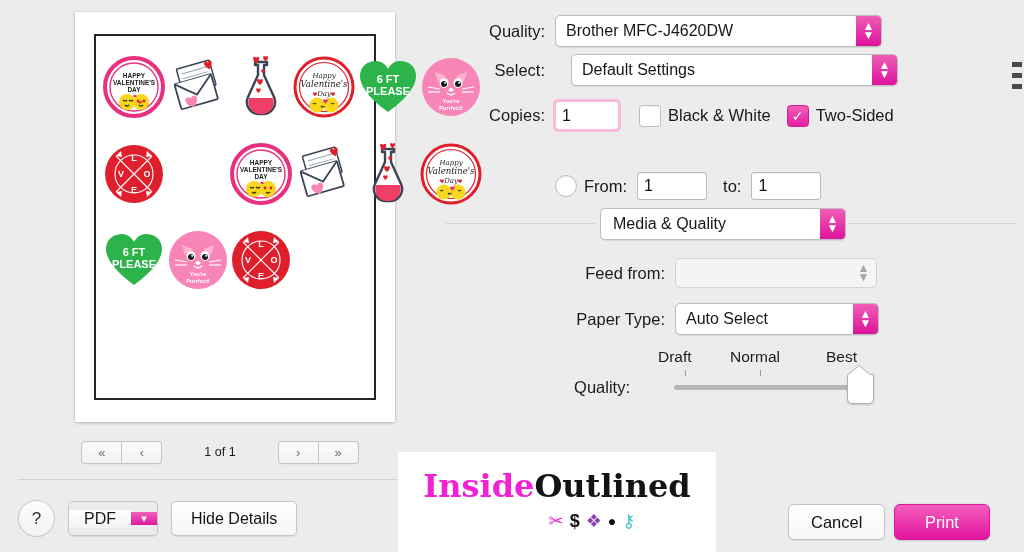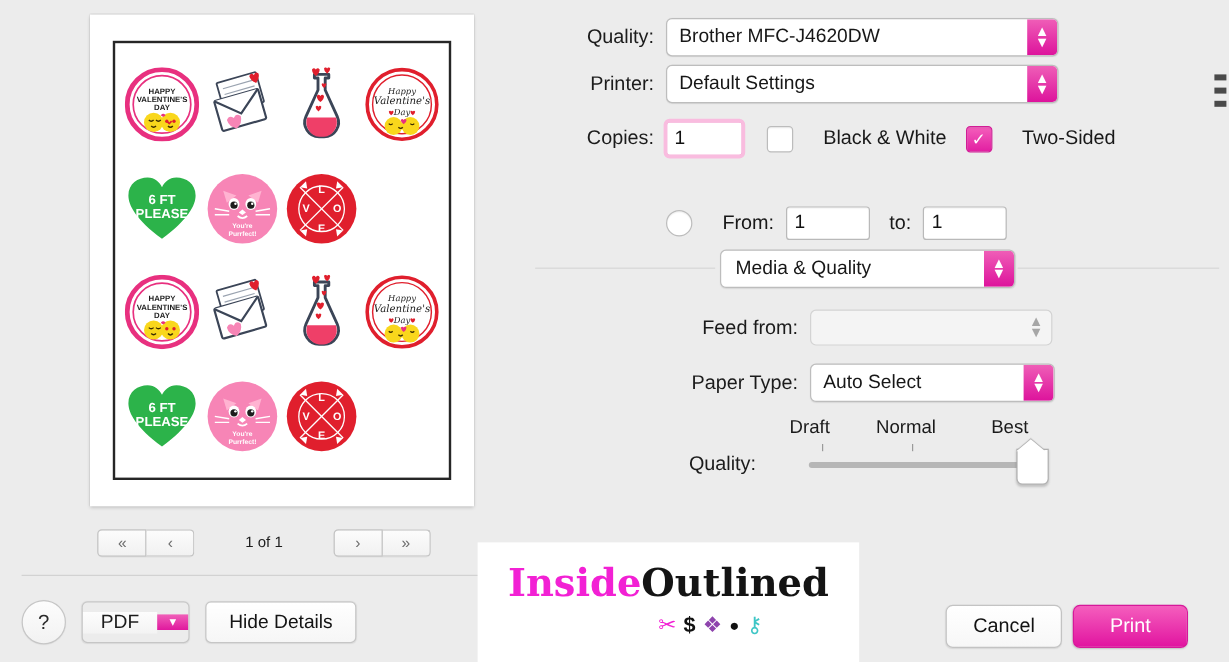--- a/index.html
+++ b/index.html
@@ -21,21 +21,21 @@
     box-shadow:0 1px 3px rgba(0,0,0,.22), 0 0 1px rgba(0,0,0,.2);
   }
   .sheet-border{
     position:absolute;left:19px;top:22px;right:19px;bottom:22px;
     border:2px solid #262626;
     background:#fff;
   }
   .sticker-grid{
     position:absolute;inset:8px 6px;
     display:grid;
-    grid-template-columns:repeat(4,1fr);
+    grid-template-columns:repeat(6,1fr);
     grid-template-rows:repeat(4,1fr);
     align-items:center;justify-items:center;
   }
   .cell{width:100%;height:100%;display:flex;align-items:center;justify-content:center;}
   .cell svg{display:block;}
 
   
   .pagenav{
     position:absolute;left:0;right:0;top:438px;height:28px;
     display:flex;align-items:center;justify-content:center;gap:0;
@@ -126,21 +126,21 @@
     box-shadow:inset 0 1px 1px rgba(0,0,0,.05);
   }
   .tfield.focused{
     border:1px solid #f08dc8;
     outline:3px solid #f9bcdf;
     outline-offset:-1px;
     box-shadow:none;
   }
 
   
-  .cbrow{display:flex;align-items:center;gap:25px;}
+  .cbrow{display:flex;align-items:center;gap:7px;}
   .cbox{
     width:20px;height:20px;border-radius:3.5px;
     border:1px solid #bcbcbc;background:#fff;
     box-shadow:inset 0 1px 1px rgba(0,0,0,.05);
   }
   .cbox.checked{
     background:linear-gradient(#f45ebb,#e21fa2);
     border-color:#d11d96;
     display:flex;align-items:center;justify-content:center;
     color:#fff;font-size:14px;line-height:1;
@@ -500,22 +500,22 @@
       <div class="popup" style="margin-left:10px;width:325px;">
         <div class="val">Brother MFC-J4620DW</div>
         <div class="stepper">
             <span>▲</span>
             <span>▼</span>
           </div>
       </div>
     </div>
 
     <div class="row" style="left:0;top:54px;">
-      <div class="lbl" style="width:105px;">Printer:</div>
-      <div class="popup" style="margin-left:10px;width:325px;gap:23px;">
+      <div class="lbl" style="width:105px;">Select:</div>
+      <div class="popup" style="margin-left:26px;width:325px;gap:23px;">
         <div class="val">Default Settings</div>
         <div class="stepper">
             <span>▲</span>
             <span>▼</span>
           </div>
       </div>
     </div>
 
     <div class="row" style="left:0;top:101px;">
       <div class="lbl" style="width:105px;">Copies:</div>

